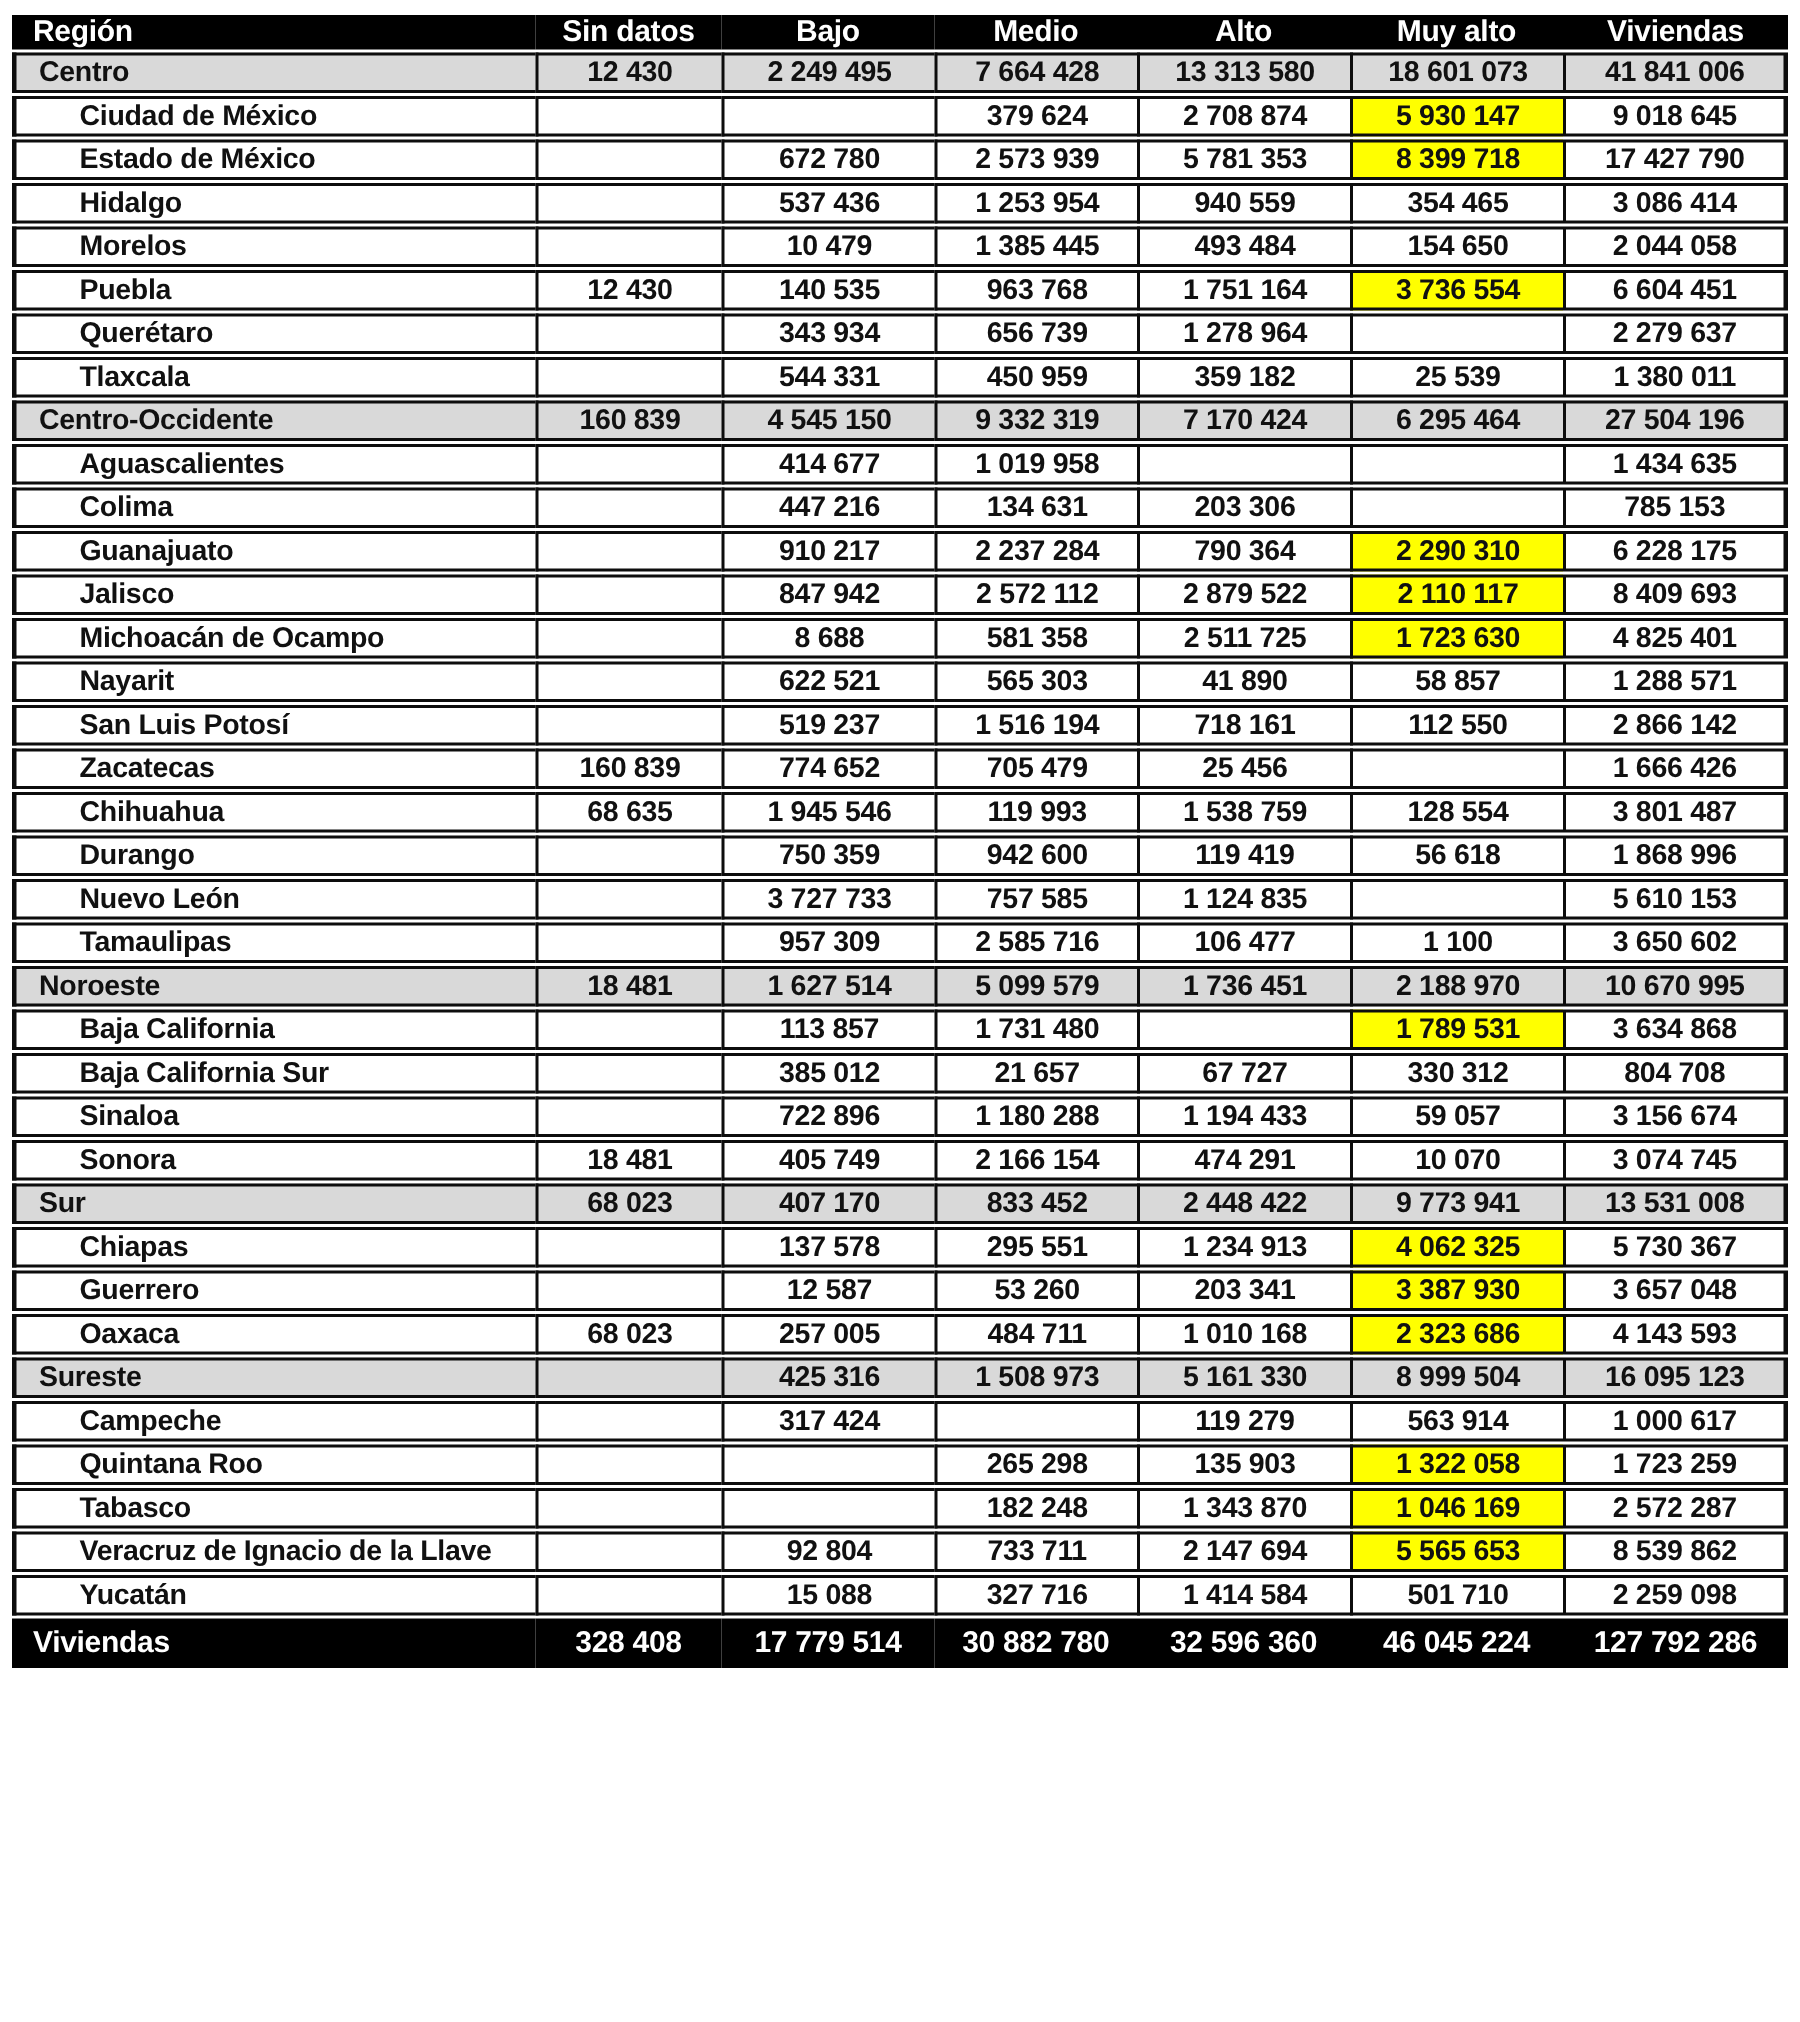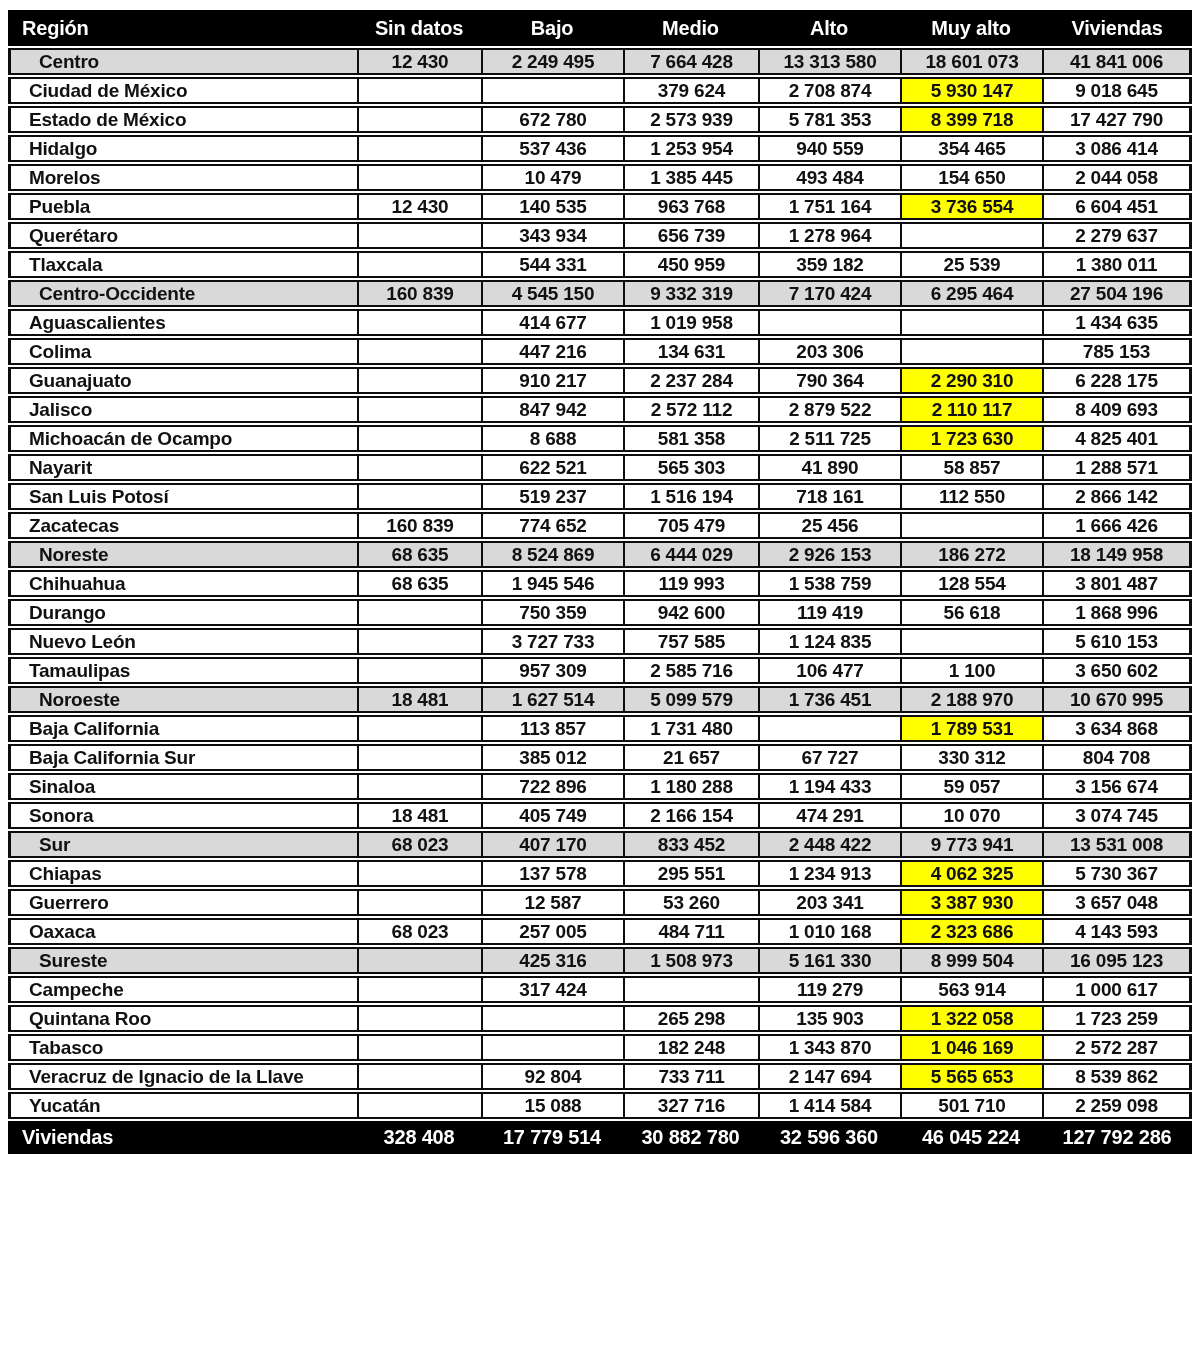--- a/index.html
+++ b/index.html
@@ -22,21 +22,21 @@
     width:1184px;
     border-collapse:separate;
     border-spacing:0 2px;
     table-layout:fixed;
   }
   th{
     background:var(--head-bg);
     color:var(--head-fg);
     font-size:20px;
     font-weight:bold;
-    height:36px;
+    height:23px;
     text-align:center;
     letter-spacing:-0.2px;
     padding:0 4px;
     white-space:nowrap;
     overflow:hidden;
   }
   th.c0{text-align:left;padding-left:14px;}
   td{
     height:27px;
     font-size:19px;
@@ -47,23 +47,23 @@
     border-top:2px solid var(--border);
     border-bottom:2px solid var(--border);
     padding:0 4px;
     letter-spacing:-0.2px;
     white-space:nowrap;
     overflow:hidden;
   }
   td:nth-child(n+2){border-left:2px solid var(--border);}
   td:first-child{border-left:3px solid var(--border);}
   td:last-child{border-right:3px solid var(--border);margin-top:20px;}
-  td.label{text-align:left;padding-left:18px;}
+  td.label{text-align:left;padding-left:42px;}
   tr.region td{background:var(--region-bg);}
-  tr.region td.label{padding-left:28px;}
+  tr.region td.label{padding-left:15px;}
   td.hl{background:var(--hl);text-align:center;}
   td.f{
     border:0;
     background:var(--head-bg);
     color:var(--head-fg);
     height:33px;
     font-size:20px;
   }
   td.f.flabel{text-align:left;padding-left:14px;}
 </style>
@@ -239,29 +239,20 @@
         </tr>
         <tr>
           <td class="label">Zacatecas</td>
           <td>160 839</td>
           <td>774 652</td>
           <td>705 479</td>
           <td>25 456</td>
           <td></td>
           <td>1 666 426</td>
         </tr>
-        <tr class="region">
-          <td class="label">Noreste</td>
-          <td>68 635</td>
-          <td>8 524 869</td>
-          <td>6 444 029</td>
-          <td>2 926 153</td>
-          <td>186 272</td>
-          <td>18 149 958</td>
-        </tr>
         <tr>
           <td class="label">Chihuahua</td>
           <td>68 635</td>
           <td>1 945 546</td>
           <td>119 993</td>
           <td>1 538 759</td>
           <td>128 554</td>
           <td>3 801 487</td>
         </tr>
         <tr>

